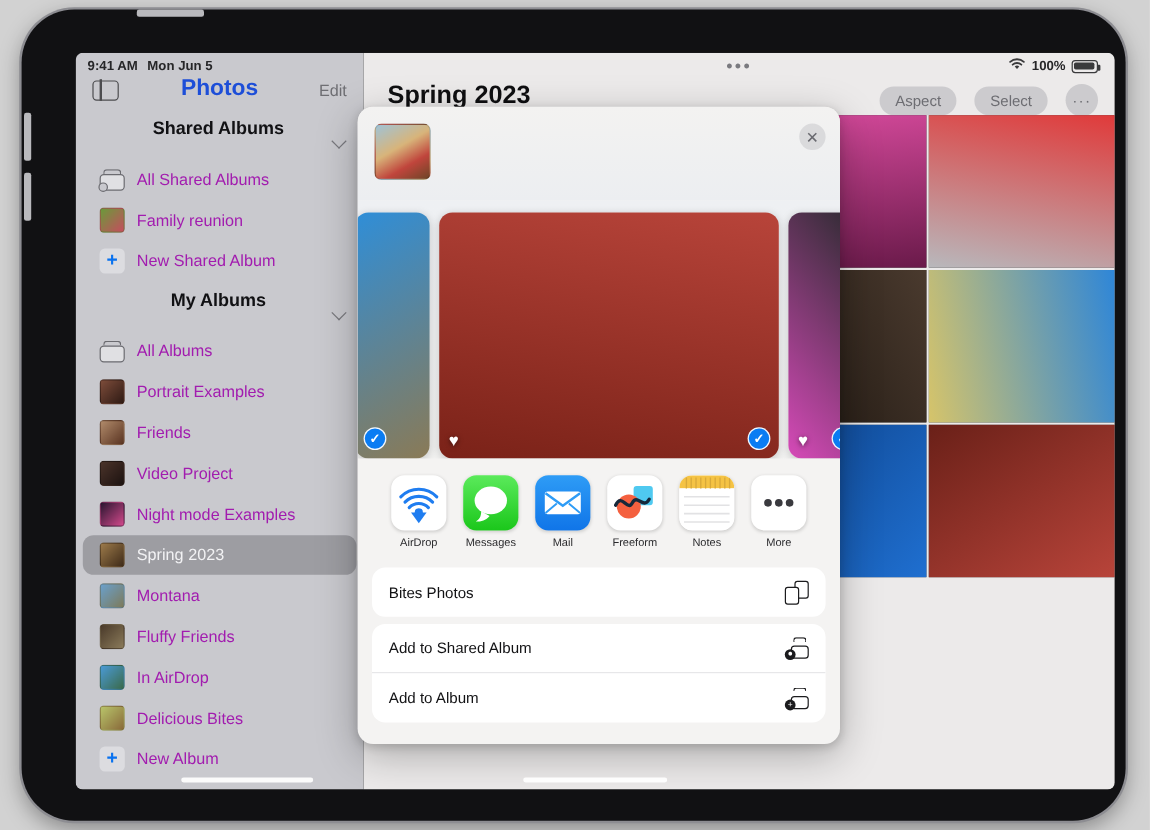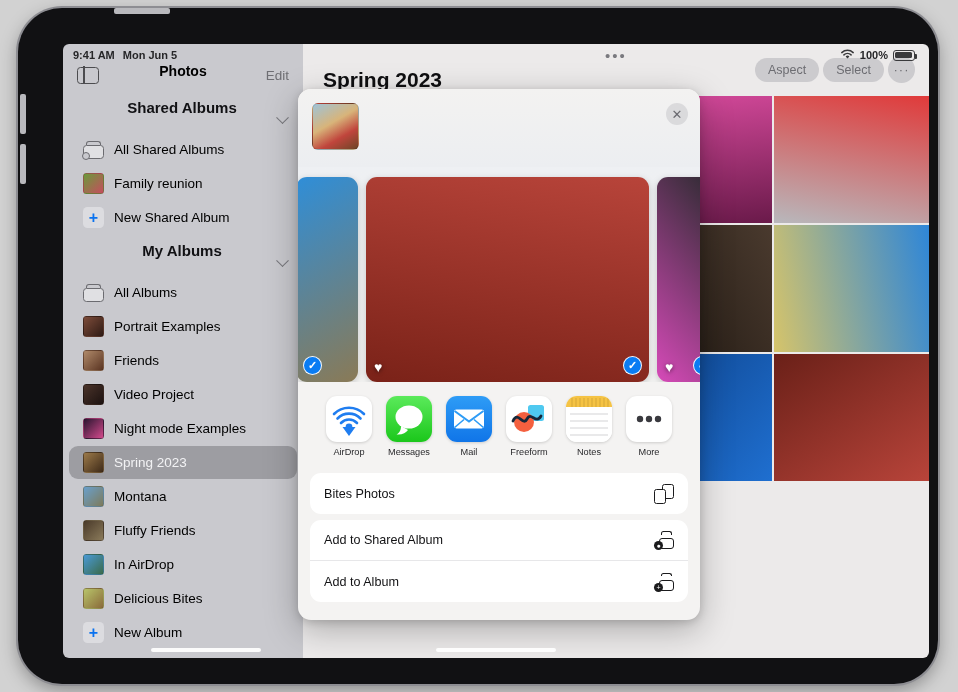--- a/index.html
+++ b/index.html
@@ -65,42 +65,42 @@
     position: relative;
   }
   .sb-toggle {
     width: 22px; height: 17px; border: 1.6px solid #4c4c4f; border-radius: 3.5px;
     position: relative; flex: 0 0 auto;
   }
   .sb-toggle::before {
     content:""; position:absolute; left:5px; top:-1.6px; bottom:-1.6px; width:1.6px; background:#4c4c4f;
   }
   .sb-title {
-    position:absolute; left:0; right:0; text-align:center; font-size:14px; font-weight:bold; color:#000000;
+    position:absolute; left:0; right:0; text-align:center; font-size:19px; font-weight:bold; color:#1d4ed8;
     top:19px;
   }
   .sb-edit {
     margin-left:auto; font-size:13.5px; color:#6e6e73; z-index:2;
   }
   .sb-scroll { height: 570px; overflow: hidden; padding-top: 4px; }
   .sb-section {
     display:flex; align-items:center; padding: 7px 16px 7px 14px; flex-direction: column;
   }
   .sb-section .sec-title { font-size:15px; font-weight:bold; color:#111114; }
   .chev-down {
     margin-left:auto; width:9px; height:9px; border-right:1.8px solid #78787d; border-bottom:1.8px solid #78787d;
     transform: rotate(45deg) translate(-2px,-2px);
   }
   .sb-row {
     display:flex; align-items:center; gap:10px; padding: 5px 14px; margin: 1px 6px;
     border-radius: 9px; height: 33px;
   }
   .sb-row.selected { background: rgba(120,120,125,.55); }
   .sb-row.selected .sb-label { color:#f2f2f4; }
-  .sb-label { font-size:13.5px; color:#000000; white-space:nowrap; }
+  .sb-label { font-size:13.5px; color:#a21caf; white-space:nowrap; }
   .thumb {
     width: 21px; height: 21px; border-radius: 3.5px; flex:0 0 auto;
     background-size: cover; border: .5px solid rgba(0,0,0,.12);
   }
   .albumicon {
     width: 21px; height: 19px; flex:0 0 auto; position: relative;
   }
   .albumicon .body {
     position:absolute; left:0; bottom:0; width:21px; height:14px;
     border:1.5px solid #6b6b70; border-radius:3.5px; background:#e0e0e3;
@@ -125,21 +125,21 @@
     overflow:hidden;
   }
   .main-grabber {
     position:absolute; top:9px; left:50%; transform:translateX(-50%);
     color:#7a7a7f; font-size:15px; letter-spacing:2px; line-height:6px;
   }
   .main-title {
     position:absolute; left:20px; top:24px; font-size:21px; font-weight:bold; color:#0f0f11;
   }
   .main-actions {
-    position:absolute; right:14px; top:12px; display:flex; align-items:center; gap:4px;
+    position:absolute; right:14px; top:26px; display:flex; align-items:center; gap:15px;
   }
   .pill {
     background: rgba(160,160,166,.42); color:#6d6d72; font-size:12.5px;
     padding:5px 13px; border-radius:14px; font-weight:500;
   }
   .pill.round {
     width:27px; height:27px; padding:0; border-radius:50%;
     display:flex; align-items:center; justify-content:center; font-size:13px; letter-spacing:1px;
   }
 

